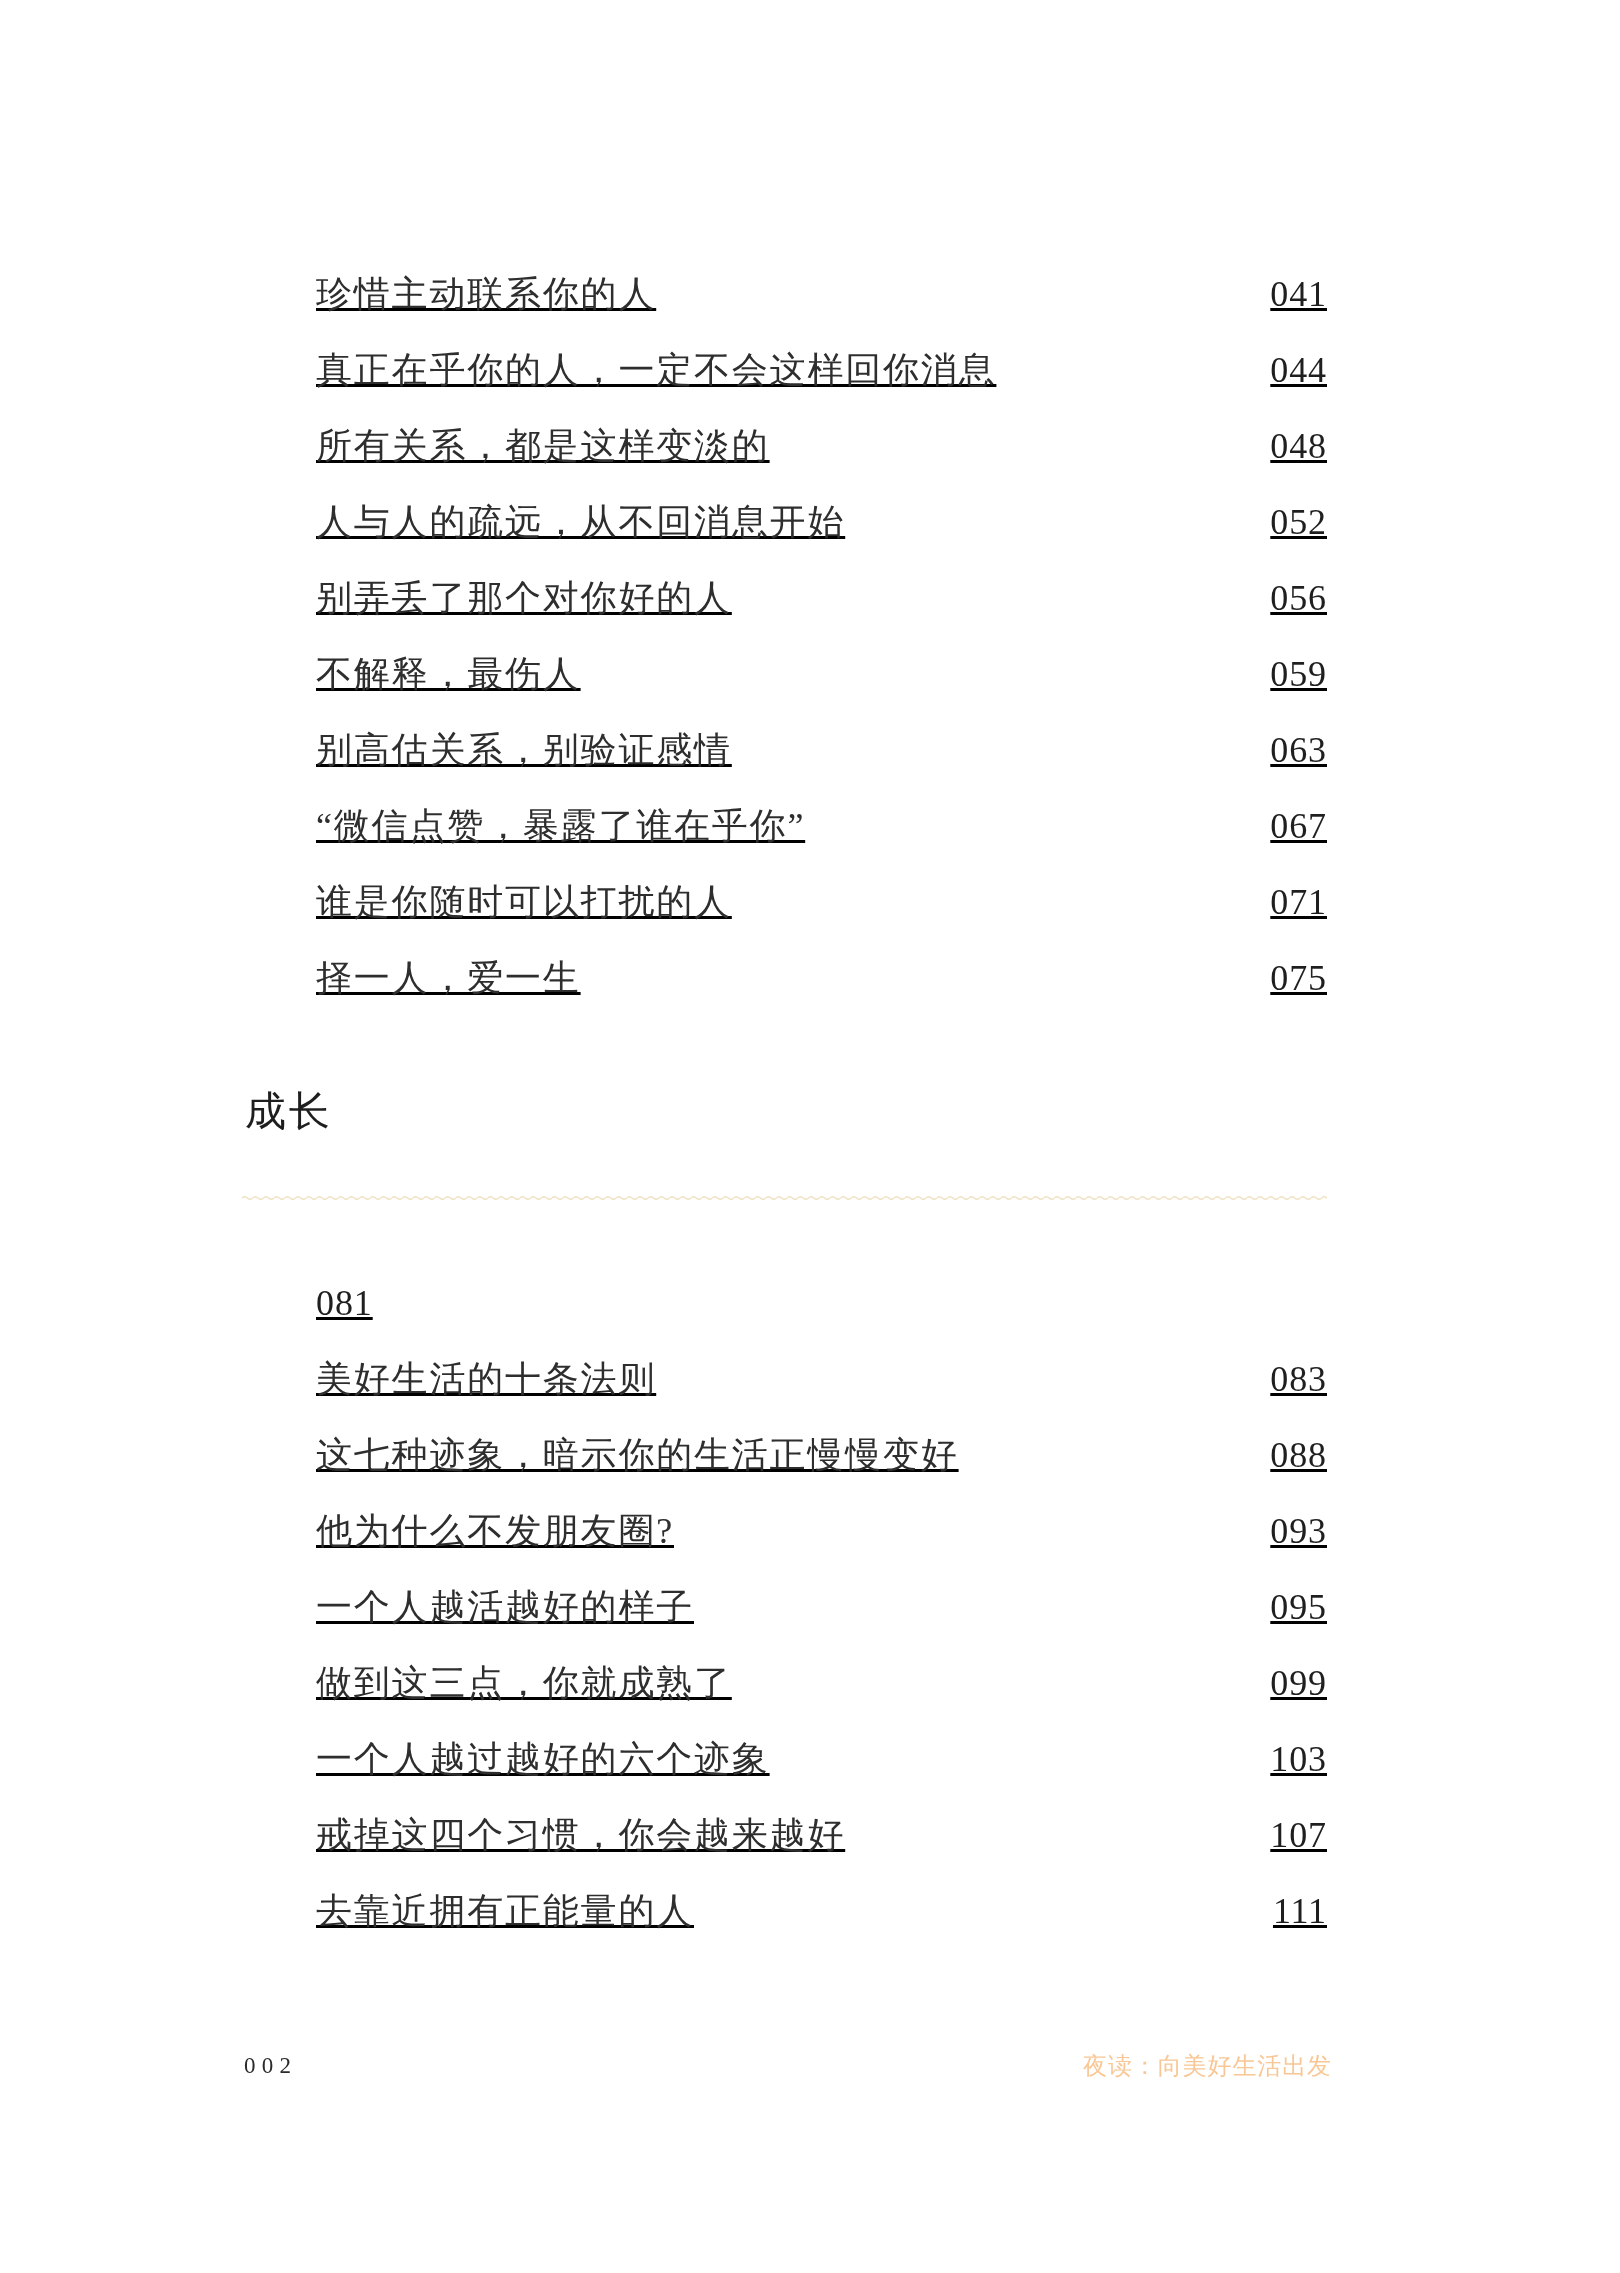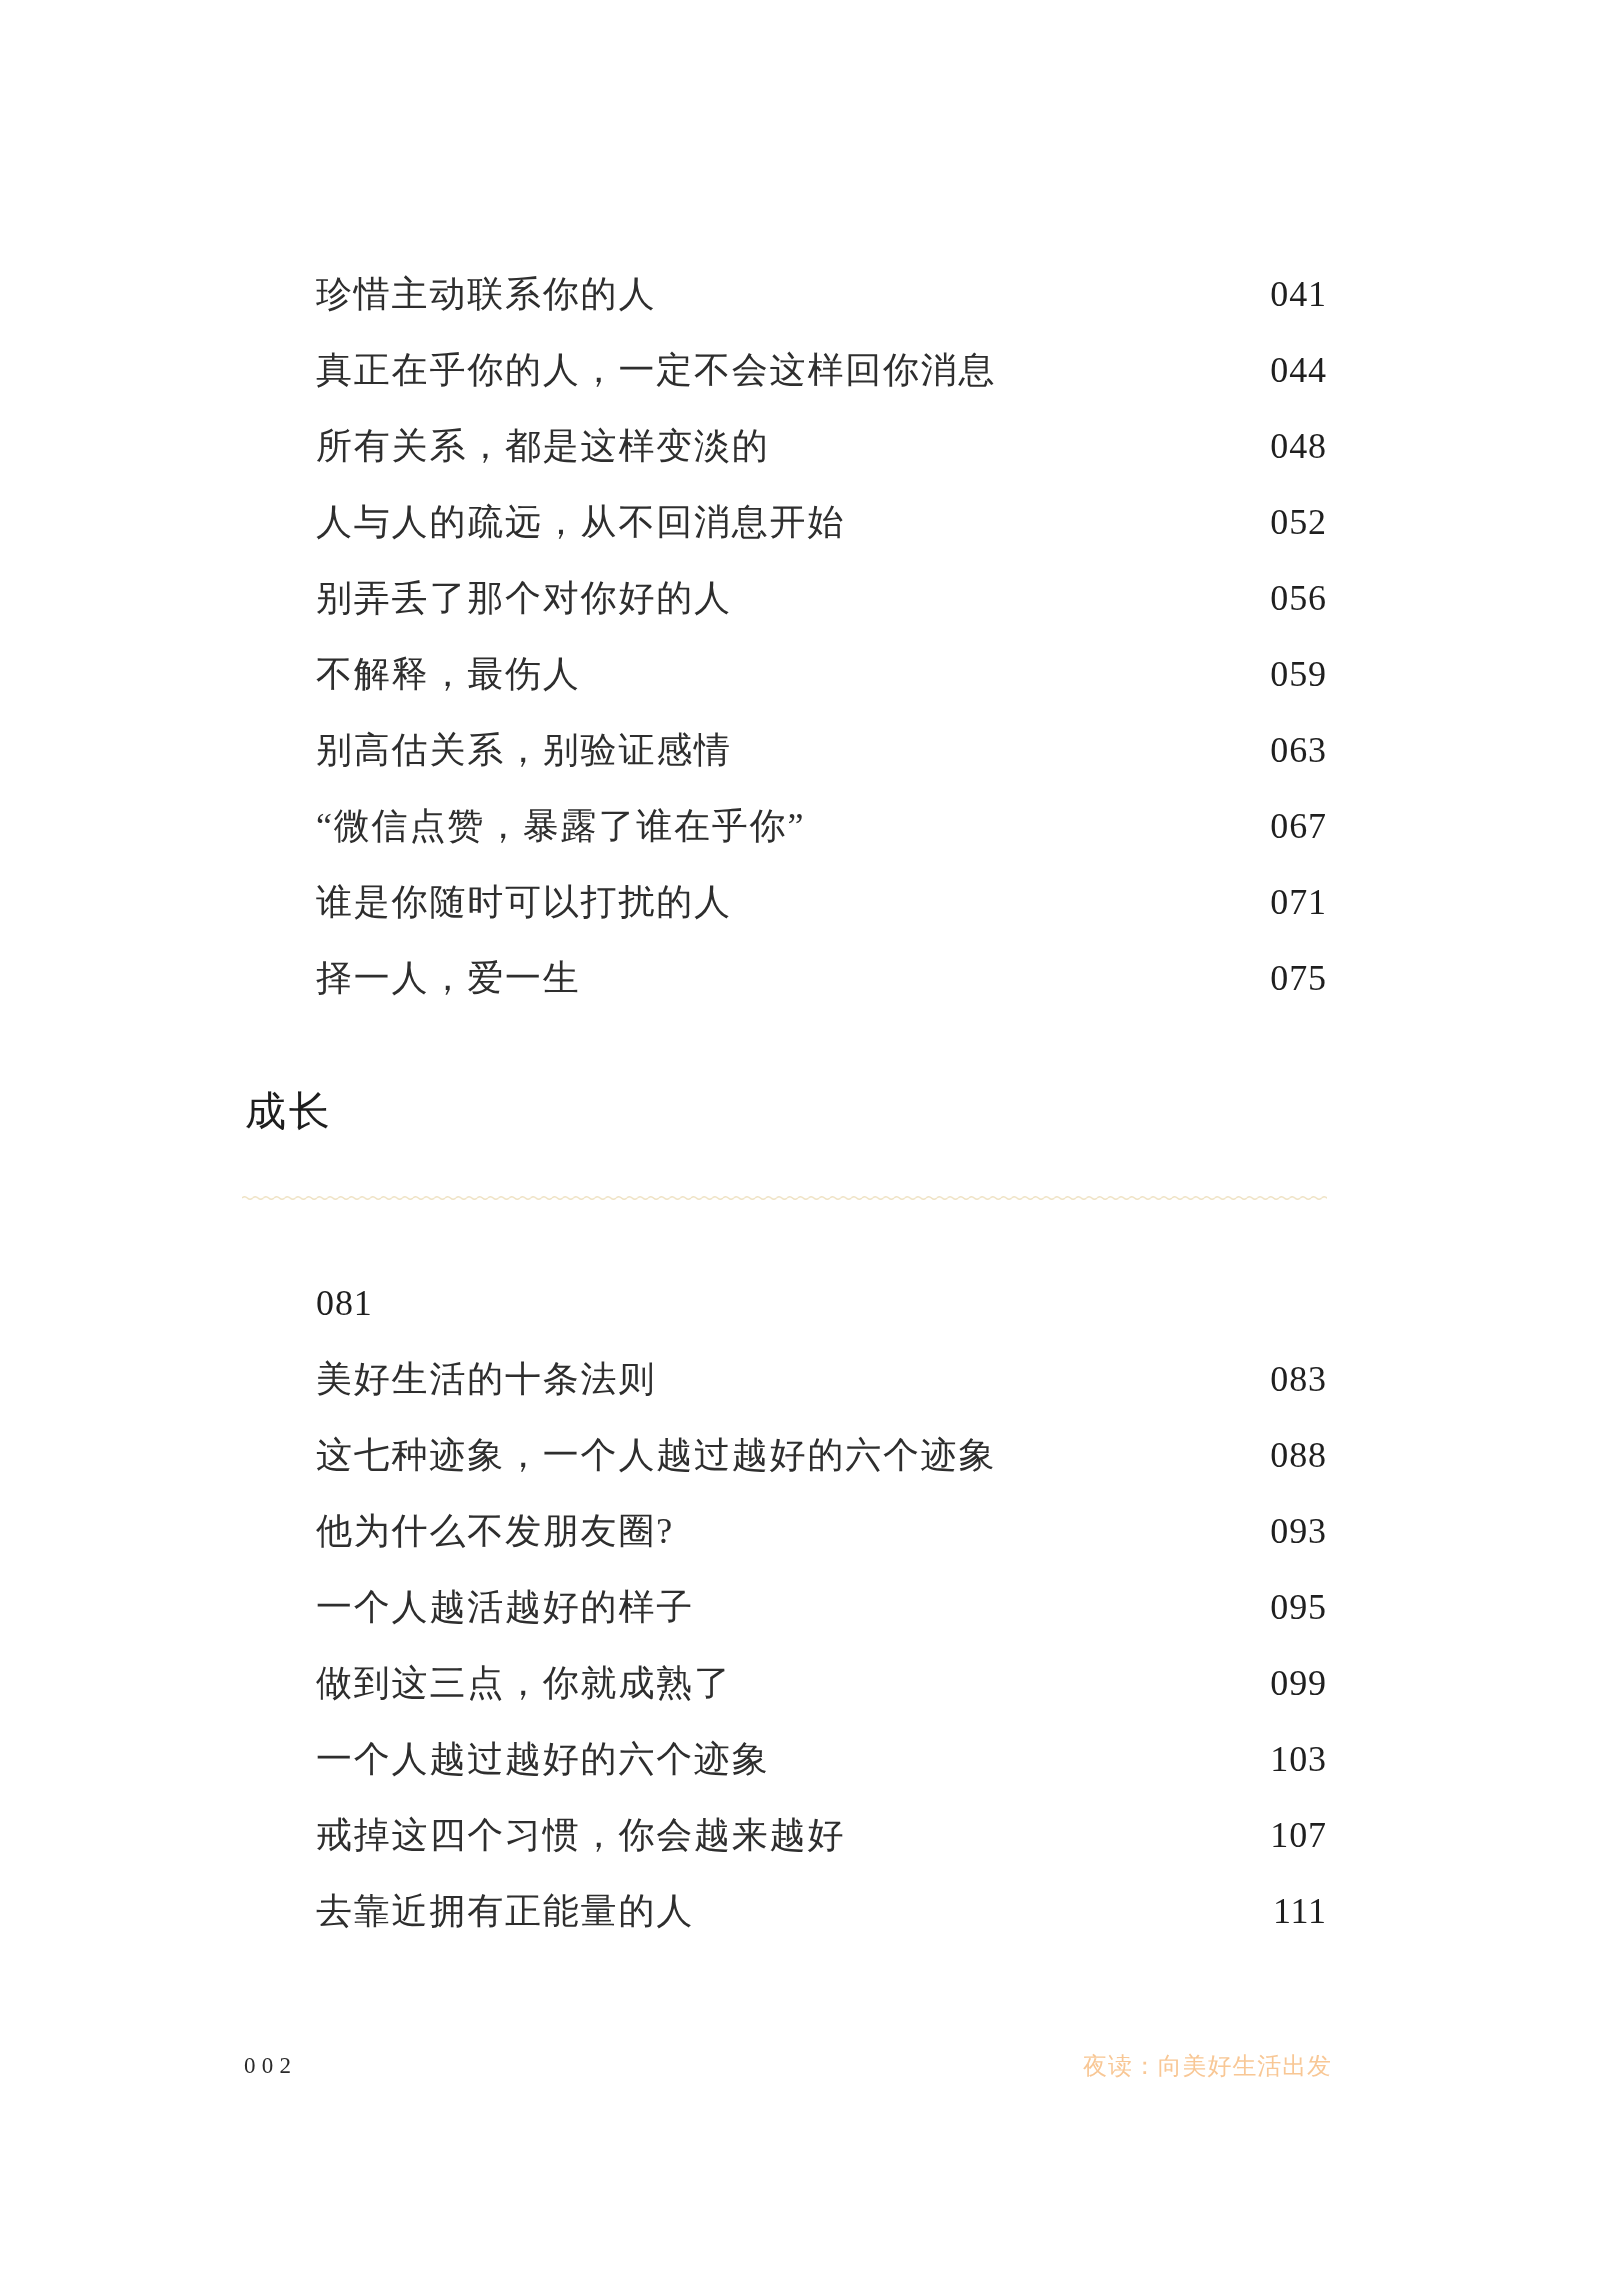--- a/index.html
+++ b/index.html
@@ -19,20 +19,21 @@
     position: relative;
     width: 1620px;
     height: 2273px;
     overflow: hidden;
     background: #ffffff;
   }
   .toc-group {
     position: absolute;
     left: 316px;
     width: 1011px;
+    text-decoration: underline;
   }
   .toc-group-1 { top: 256px; }
   .toc-group-2 { top: 1265px; }
   .toc-row {
     height: 76px;
     display: flex;
     align-items: center;
     justify-content: space-between;
     cursor: pointer;
   }
@@ -161,21 +162,21 @@
       <div class="toc-row">
         <span class="toc-page-num">081</span>
       </div>
 
       <div class="toc-row">
         <span class="toc-title">美好生活的十条法则</span>
         <span class="toc-page-num">083</span>
       </div>
 
       <div class="toc-row">
-        <span class="toc-title">这七种迹象，一个人越过越好的六个迹象</span>
+        <span class="toc-title">这七种迹象，暗示你的生活正慢慢变好</span>
         <span class="toc-page-num">088</span>
       </div>
 
       <div class="toc-row">
         <span class="toc-title">他为什么不发朋友圈?</span>
         <span class="toc-page-num">093</span>
       </div>
 
       <div class="toc-row">
         <span class="toc-title">一个人越活越好的样子</span>

